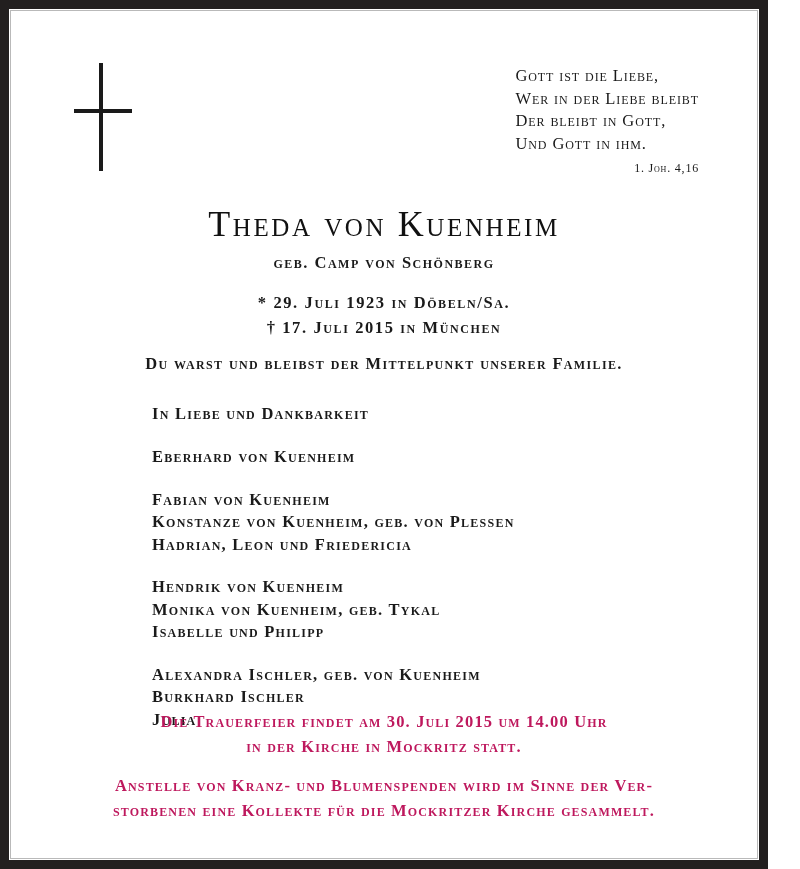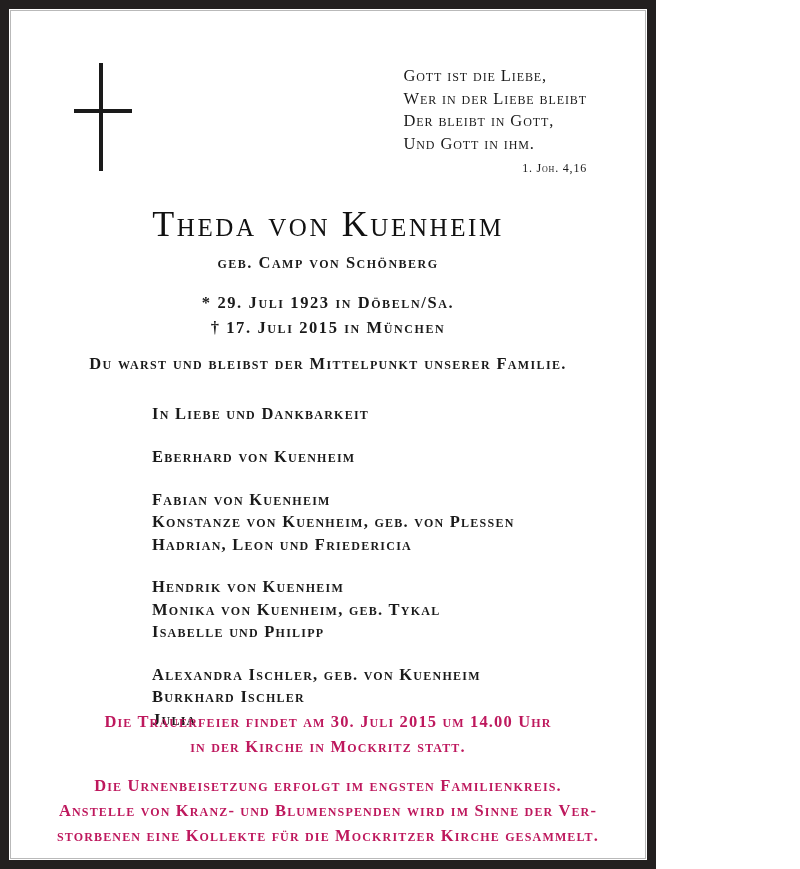--- a/index.html
+++ b/index.html
@@ -6,21 +6,21 @@
     margin: 0;
     padding: 0;
     background: #ffffff;
   }
   body {
     font-family: "Liberation Serif", "DejaVu Serif", serif;
   }
 
   .page {
     position: relative;
-    width: 656px;
+    width: 768px;
     height: 869px;
     box-sizing: border-box;
     background: #ffffff;
     border: 9px solid #221f1f;
     overflow: hidden;
   }
 
   .inner-rule {
     position: absolute;
     left: 1px;
@@ -247,20 +247,19 @@
         <div class="family-member">Julia</div>
       </div>
     </div>
 
     <div class="arrangements">
       <div class="arrangement-para">
         <div class="arrangement-line">Die Trauerfeier findet am 30. Juli 2015 um 14.00 Uhr</div>
         <div class="arrangement-line">in der Kirche in Mockritz statt.</div>
       </div>
       <div class="arrangement-para">
-        <div class="arrangement-line">Die Urnenbeisetzung erfolgt im engsten Familienkreis.</div>
         <div class="arrangement-line">Anstelle von Kranz- und Blumenspenden wird im Sinne der Ver-</div>
         <div class="arrangement-line">storbenen eine Kollekte für die Mockritzer Kirche gesammelt.</div>
       </div>
     </div>
 
   </div>
 </div>
 
 </body></html>

